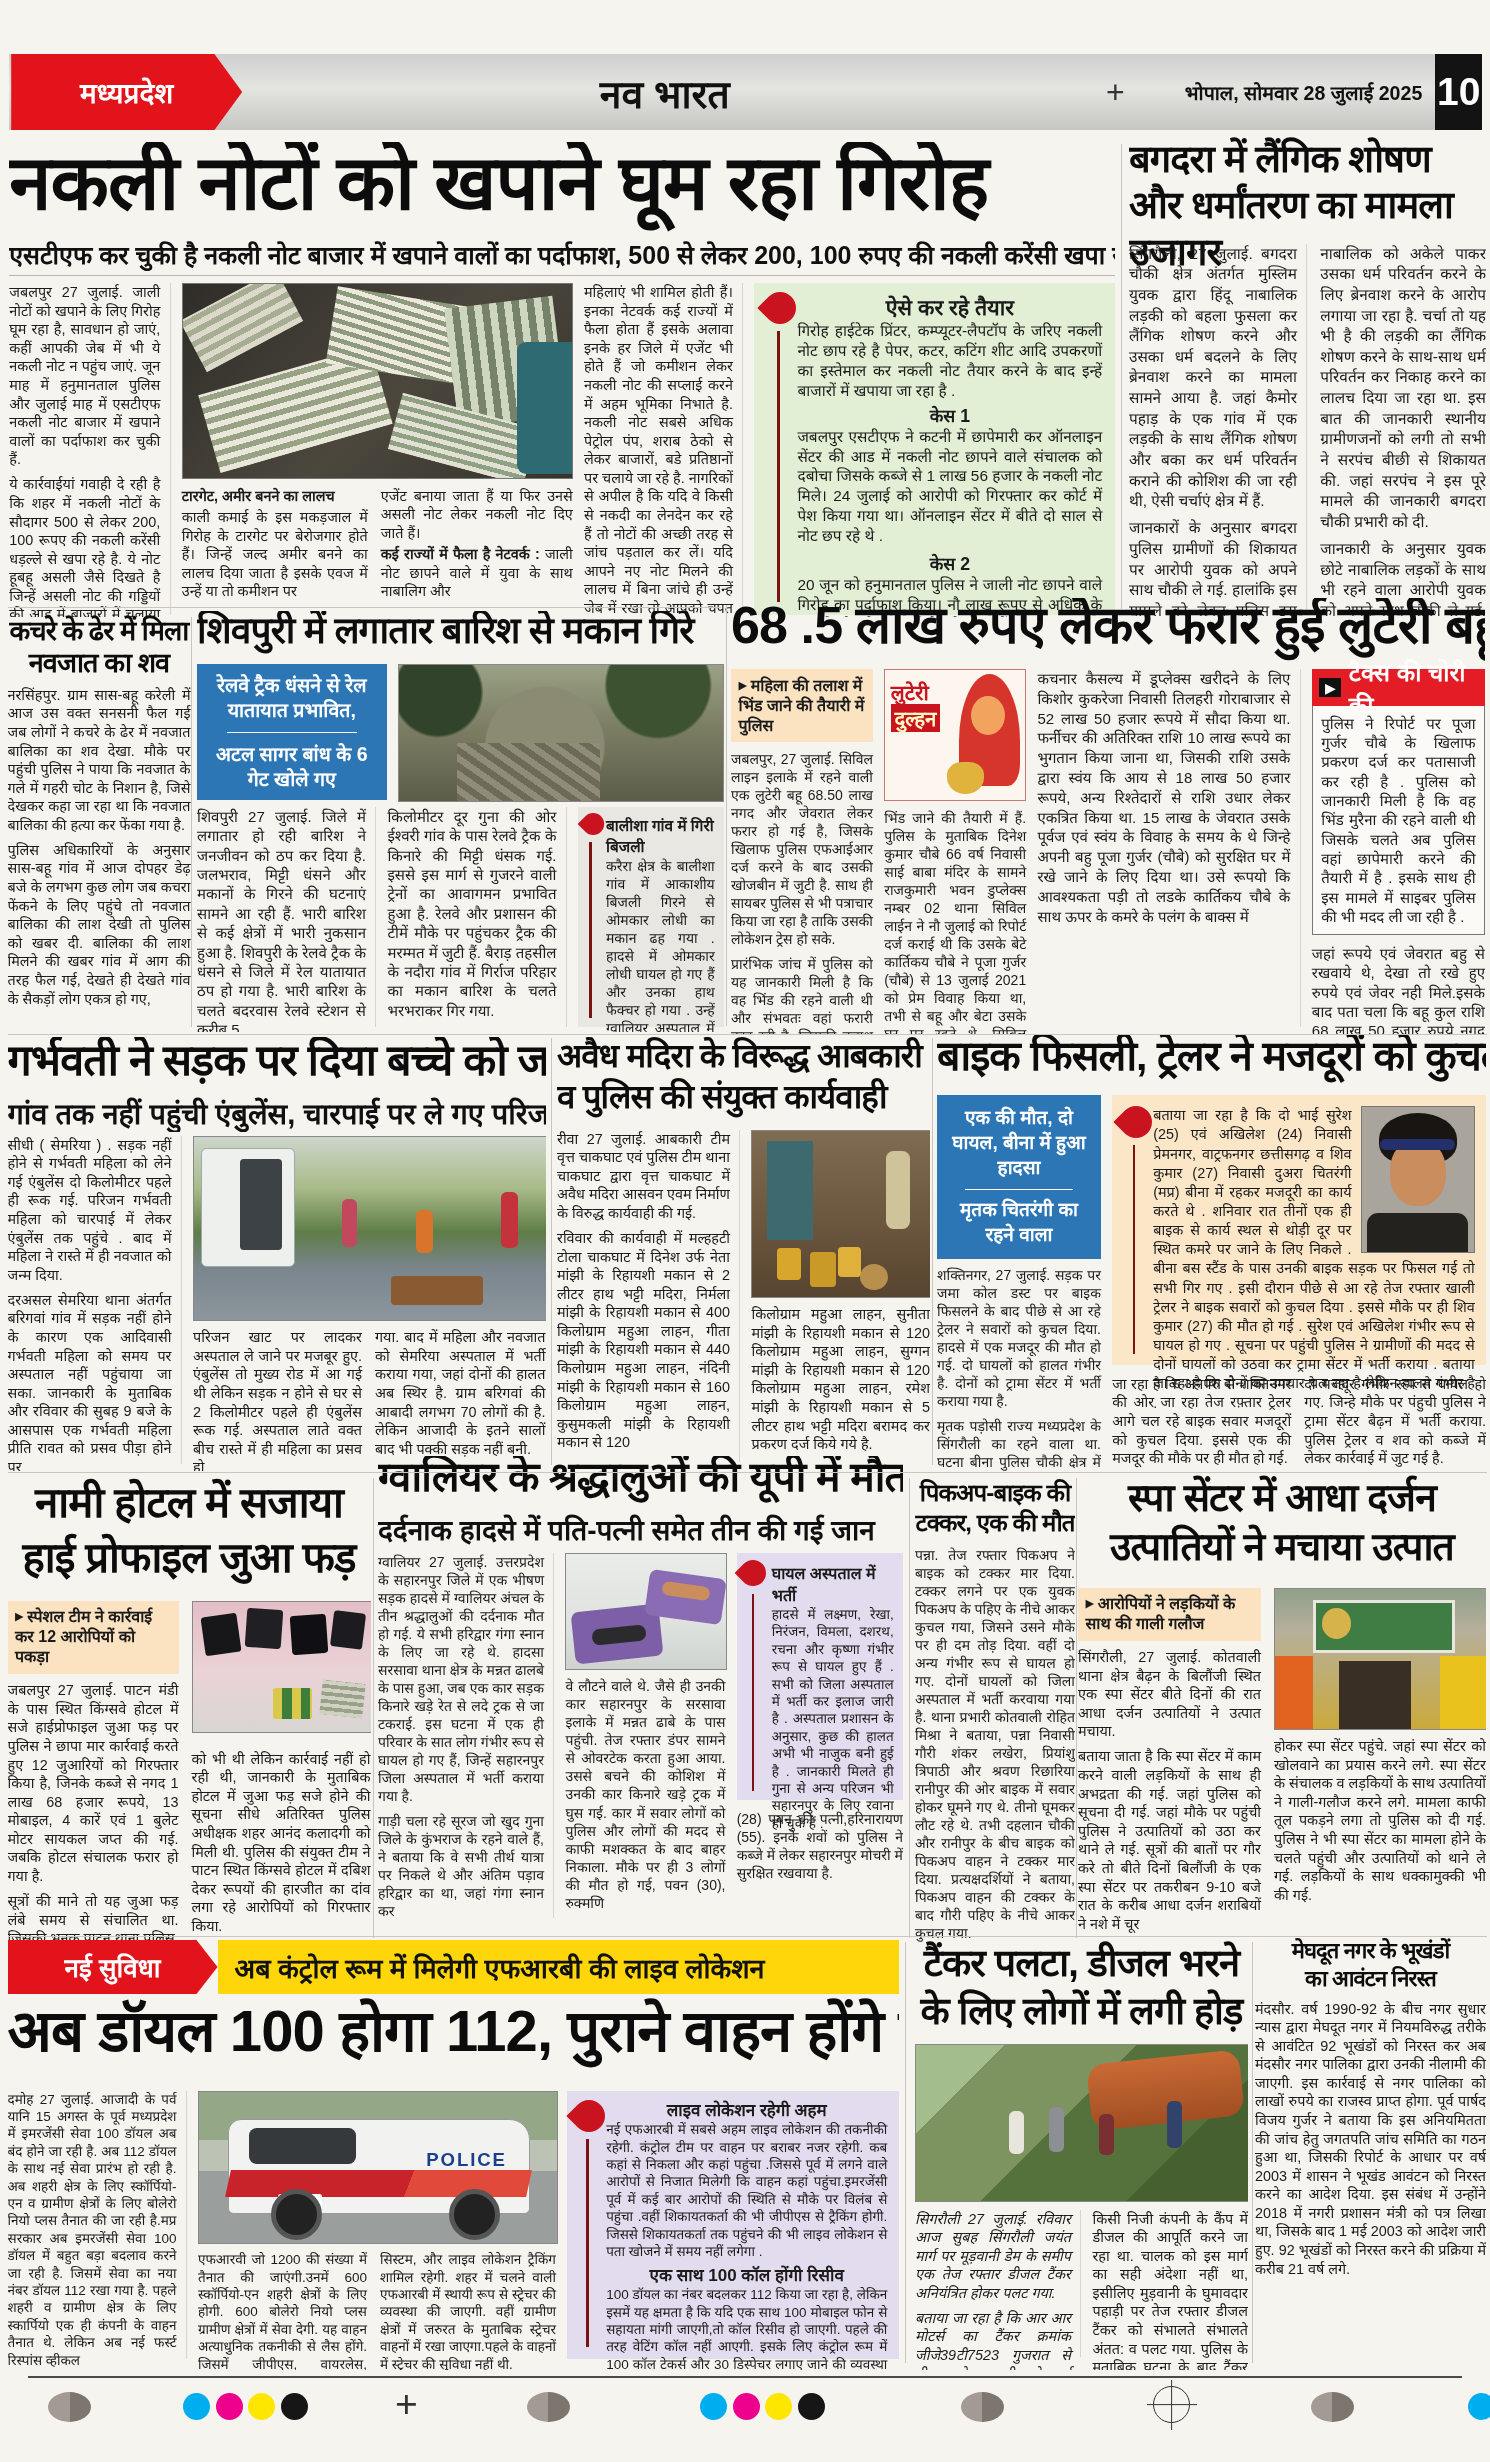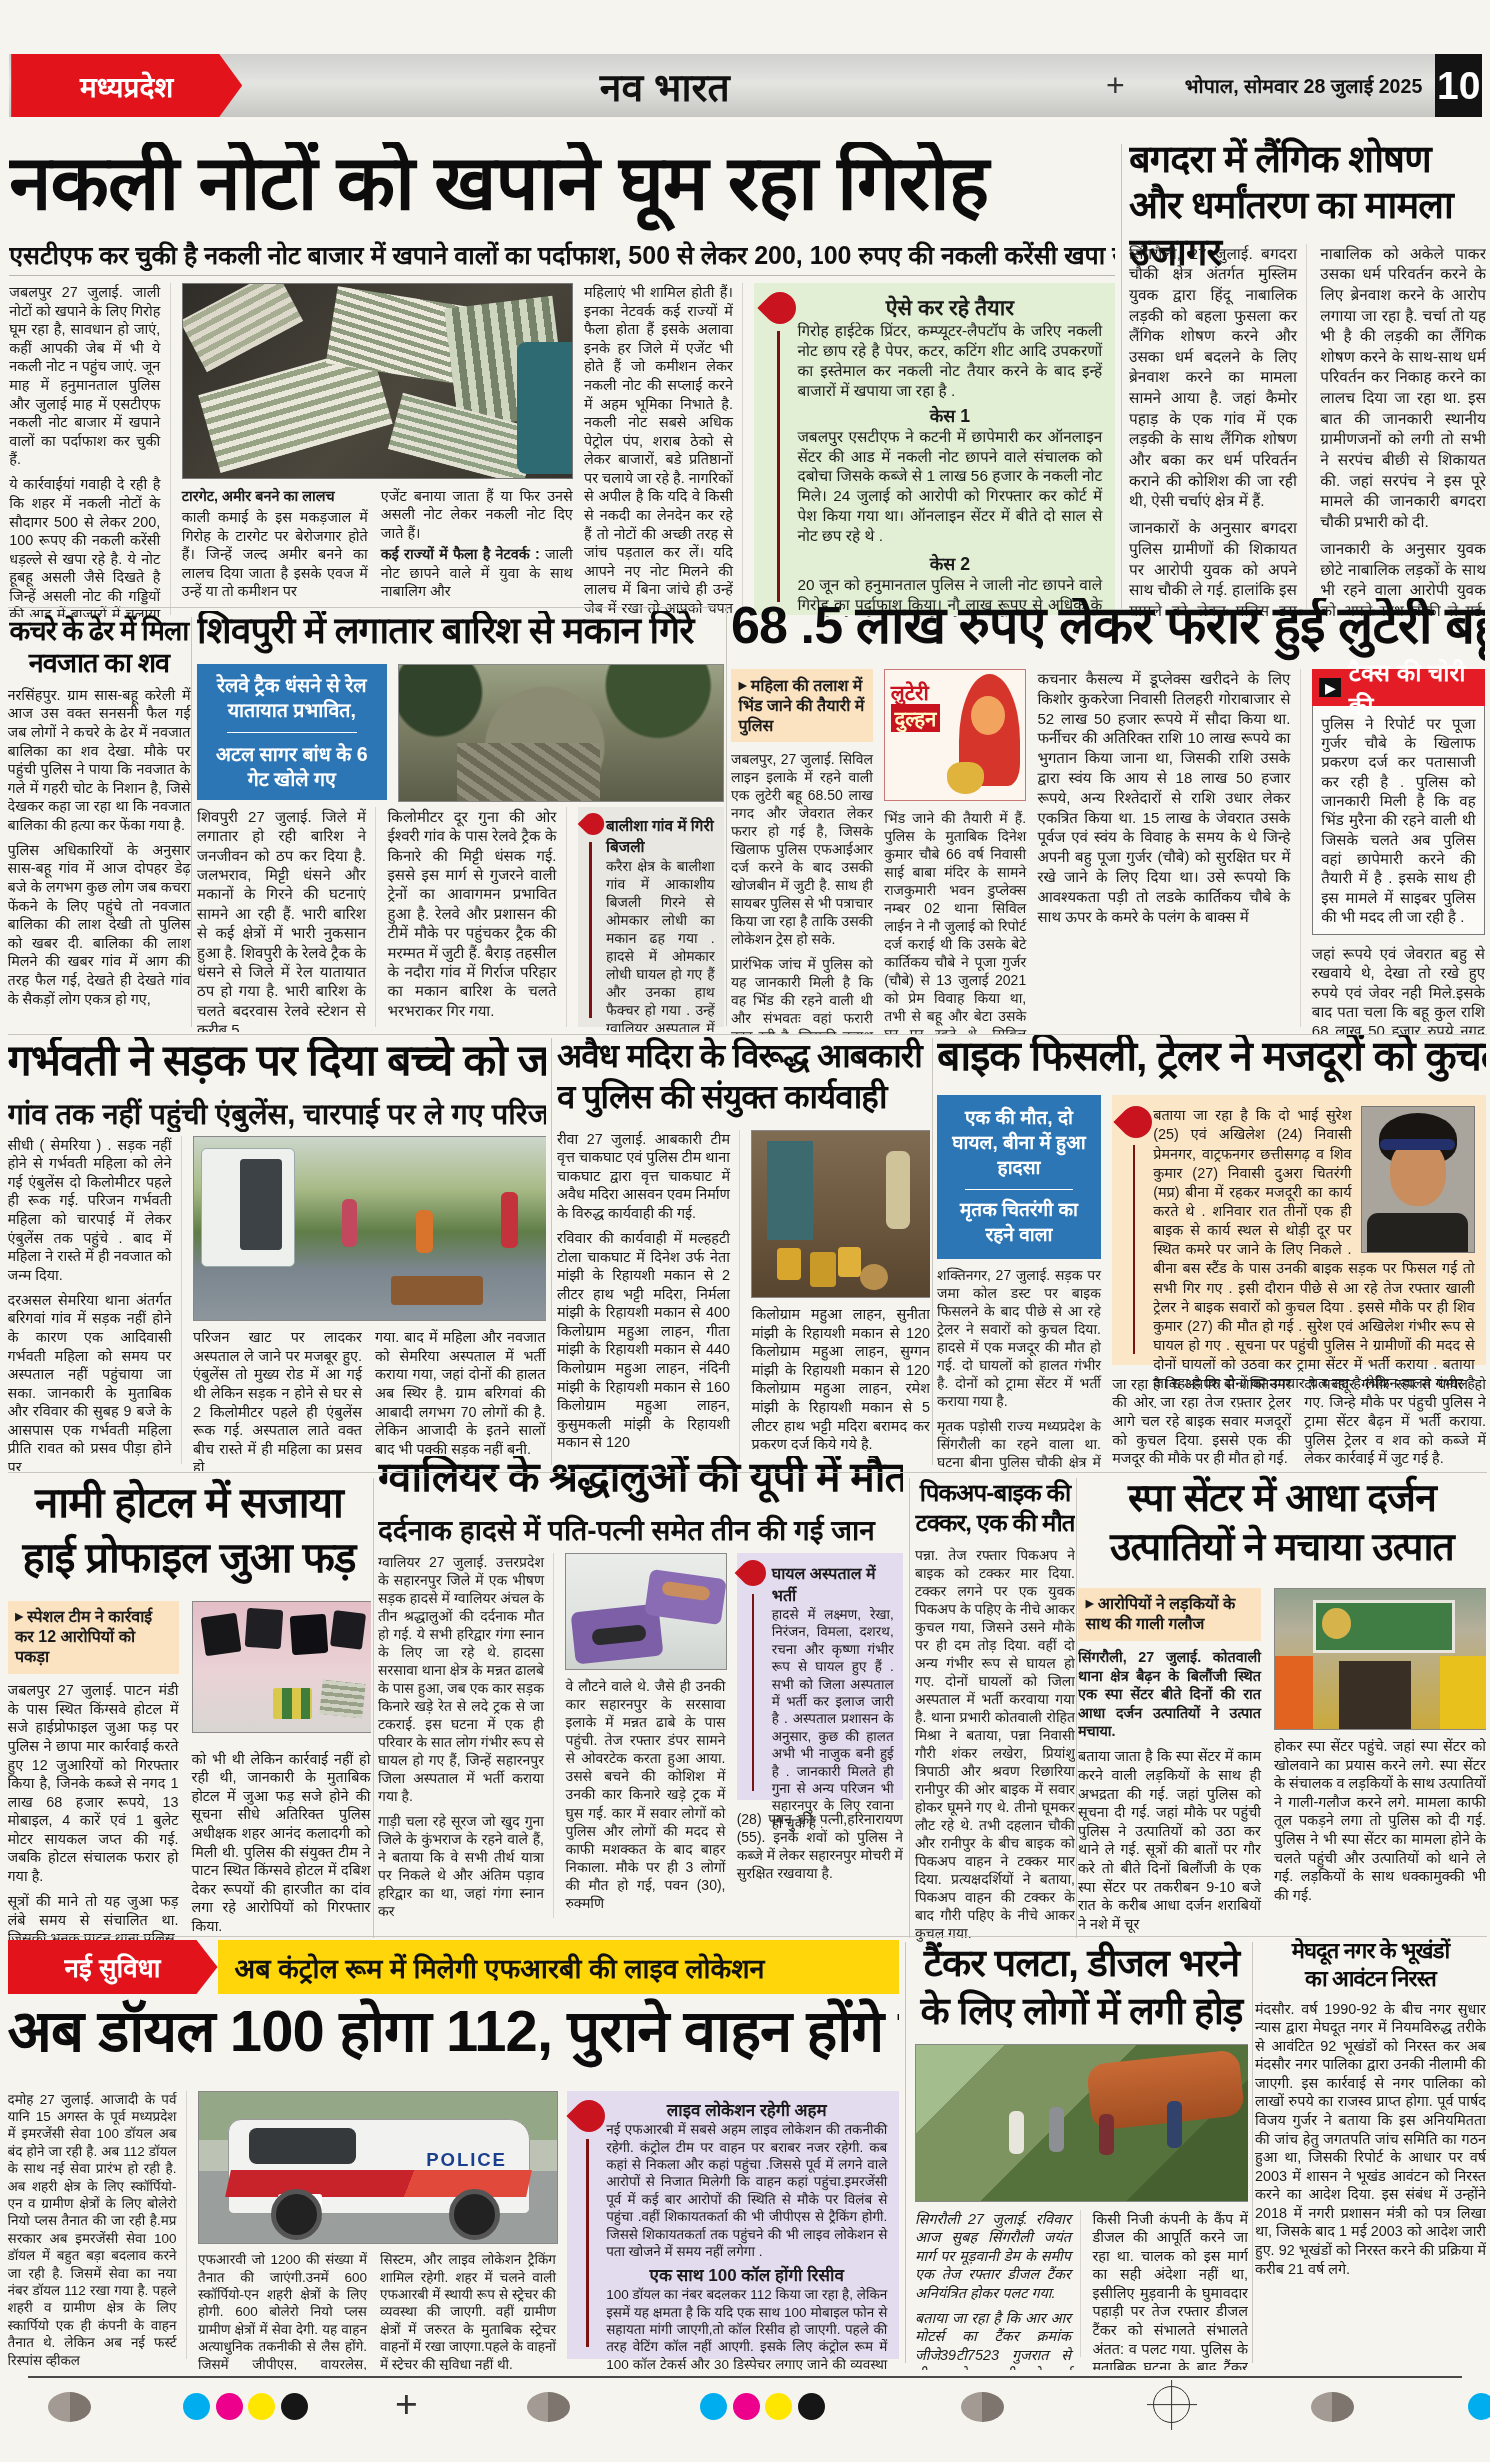--- a/index.html
+++ b/index.html
@@ -34,21 +34,21 @@
   .cmyk{position:absolute;display:flex;gap:5.6px;}
   .cmyk i{width:27px;height:27px;border-radius:50%;display:block;}
   .crossplus{position:absolute;font-size:39px;color:#333;font-weight:400;line-height:1;}
   .bbox-title{font-weight:700;text-align:center;}
 </style>
 </head>
 <body>
 
 <div id="page">
 
-  <div class="art" style="left:9.3px;top:54px;width:1473px;height:63px;background:linear-gradient(180deg,#cfcfcd,#e4e4e1 45%,#c6c6c3);display:flex;align-items:center;">
+  <div class="art" style="left:9.3px;top:54px;width:1473px;height:76px;background:linear-gradient(180deg,#cfcfcd,#e4e4e1 45%,#c6c6c3);display:flex;align-items:center;">
     <div style="flex:none;width:231px;height:76px;margin-left:1.9px;background:#e2131b;color:#fff;display:flex;align-items:center;justify-content:center;font-weight:700;font-size:28px;clip-path:polygon(0 0,88% 0,100% 50%,88% 100%,0 100%);">
       <span>मध्यप्रदेश</span>
     </div>
     <div style="flex:1;text-align:center;font-weight:700;font-size:39px;color:#111;letter-spacing:0;">नव भारत</div>
     <div style="flex:none;width:56px;text-align:center;font-size:32px;color:#333;">+</div>
     <div style="flex:none;width:279px;text-align:right;font-weight:700;font-size:19.6px;color:#111;padding-right:13px;">भोपाल, सोमवार 28 जुलाई 2025</div>
     <div style="flex:none;width:47px;height:86px;background:#131313;color:#fff;display:flex;align-items:center;justify-content:center;font-weight:700;font-size:39px;">
       <span>10</span>
     </div>
   </div>
@@ -354,21 +354,21 @@
   </div>
 
   <div class="art" style="left:1078px;top:1474px;width:408px;height:470px;">
     <div class="hl ctr" style="font-size:39px;line-height:1.25;height:108px;">स्पा सेंटर में आधा दर्जन उत्पातियों ने मचाया उत्पात</div>
     <div class="cols" style="gap:13px;margin-top:5.6px;height:350px;">
       <div style="width:183px;flex: none;">
         <div class="kick" style="font-size:16px;">
           <span class="karr">▶</span><span>आरोपियों ने लड़कियों के साथ की गाली गलौज</span>
         </div>
         <div class="col bt" style="margin-top:7.5px;font-size:14.4px;">
-          <p class="b" style="font-weight:700;">सिंगरौली, 27 जुलाई. कोतवाली थाना क्षेत्र बैढ़न के बिलौंजी स्थित एक स्पा सेंटर बीते दिनों की रात आधा दर्जन उत्पातियों ने उत्पात मचाया.</p>
+          <p class="b" style="font-weight:400;">सिंगरौली, 27 जुलाई. कोतवाली थाना क्षेत्र बैढ़न के बिलौंजी स्थित एक स्पा सेंटर बीते दिनों की रात आधा दर्जन उत्पातियों ने उत्पात मचाया.</p>
           <p>बताया जाता है कि स्पा सेंटर में काम करने वाली लड़कियों के साथ ही अभद्रता की गई. जहां पुलिस को सूचना दी गई. जहां मौके पर पहुंची पुलिस ने उत्पातियों को उठा कर थाने ले गई. सूत्रों की बातों पर गौर करे तो बीते दिनों बिलौंजी के एक स्पा सेंटर पर तकरीबन 9-10 बजे रात के करीब आधा दर्जन शराबियों ने नशे में चूर</p>
         </div>
       </div>
       <div style="flex:1;">
         <div class="ph" style="width:100%;height:140px;border:0.9px solid #888;background:linear-gradient(180deg,#8fa08b 0%,#b7b09a 30%,#caa93c 100%);">
           <div style="position:absolute;left:18%;top:8%;width:64%;height:34%;background:#3f7d44;border:3.7px solid #e8e6df;"></div>
           <div style="position:absolute;left:22%;top:14%;width:14%;height:22%;background:#d7b34c;border-radius:50%;"></div>
           <div style="position:absolute;left:30%;bottom:0;width:34%;height:48%;background:#3a2f24;"></div>
           <div style="position:absolute;left:0;bottom:0;width:18%;height:52%;background:#e2621f;"></div>
           <div style="position:absolute;right:0;bottom:0;width:22%;height:52%;background:#e8c11c;"></div>

